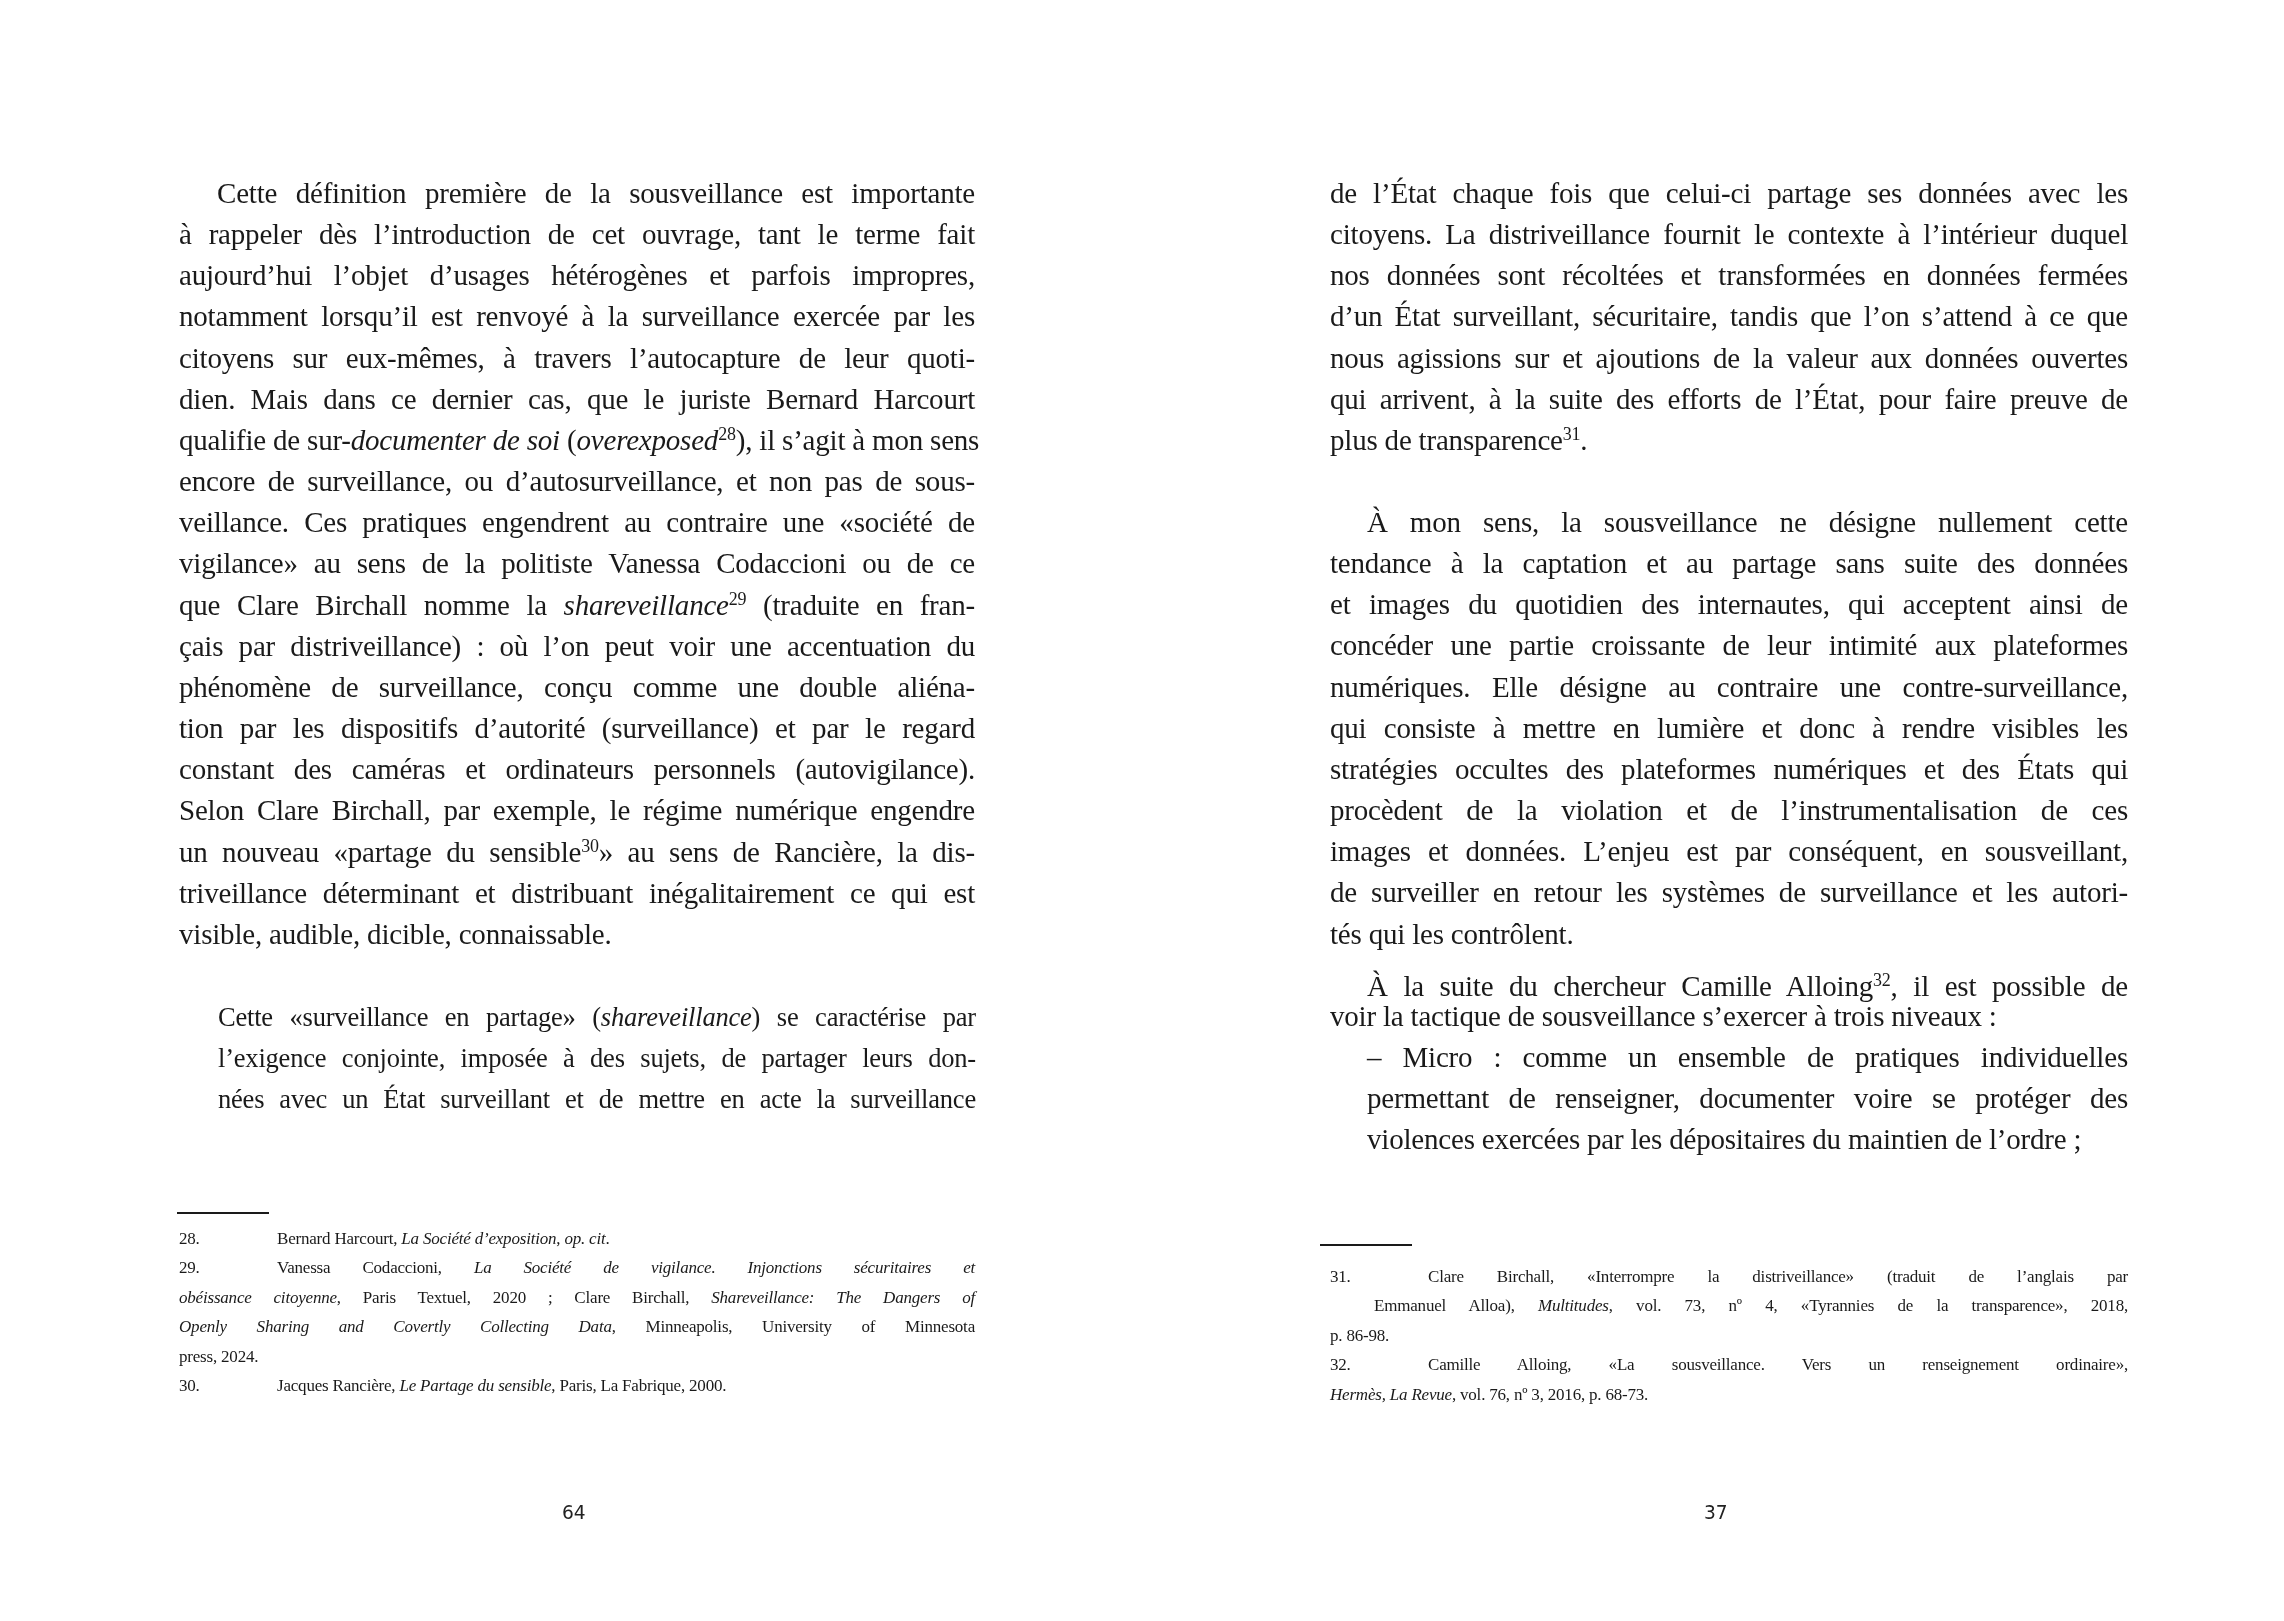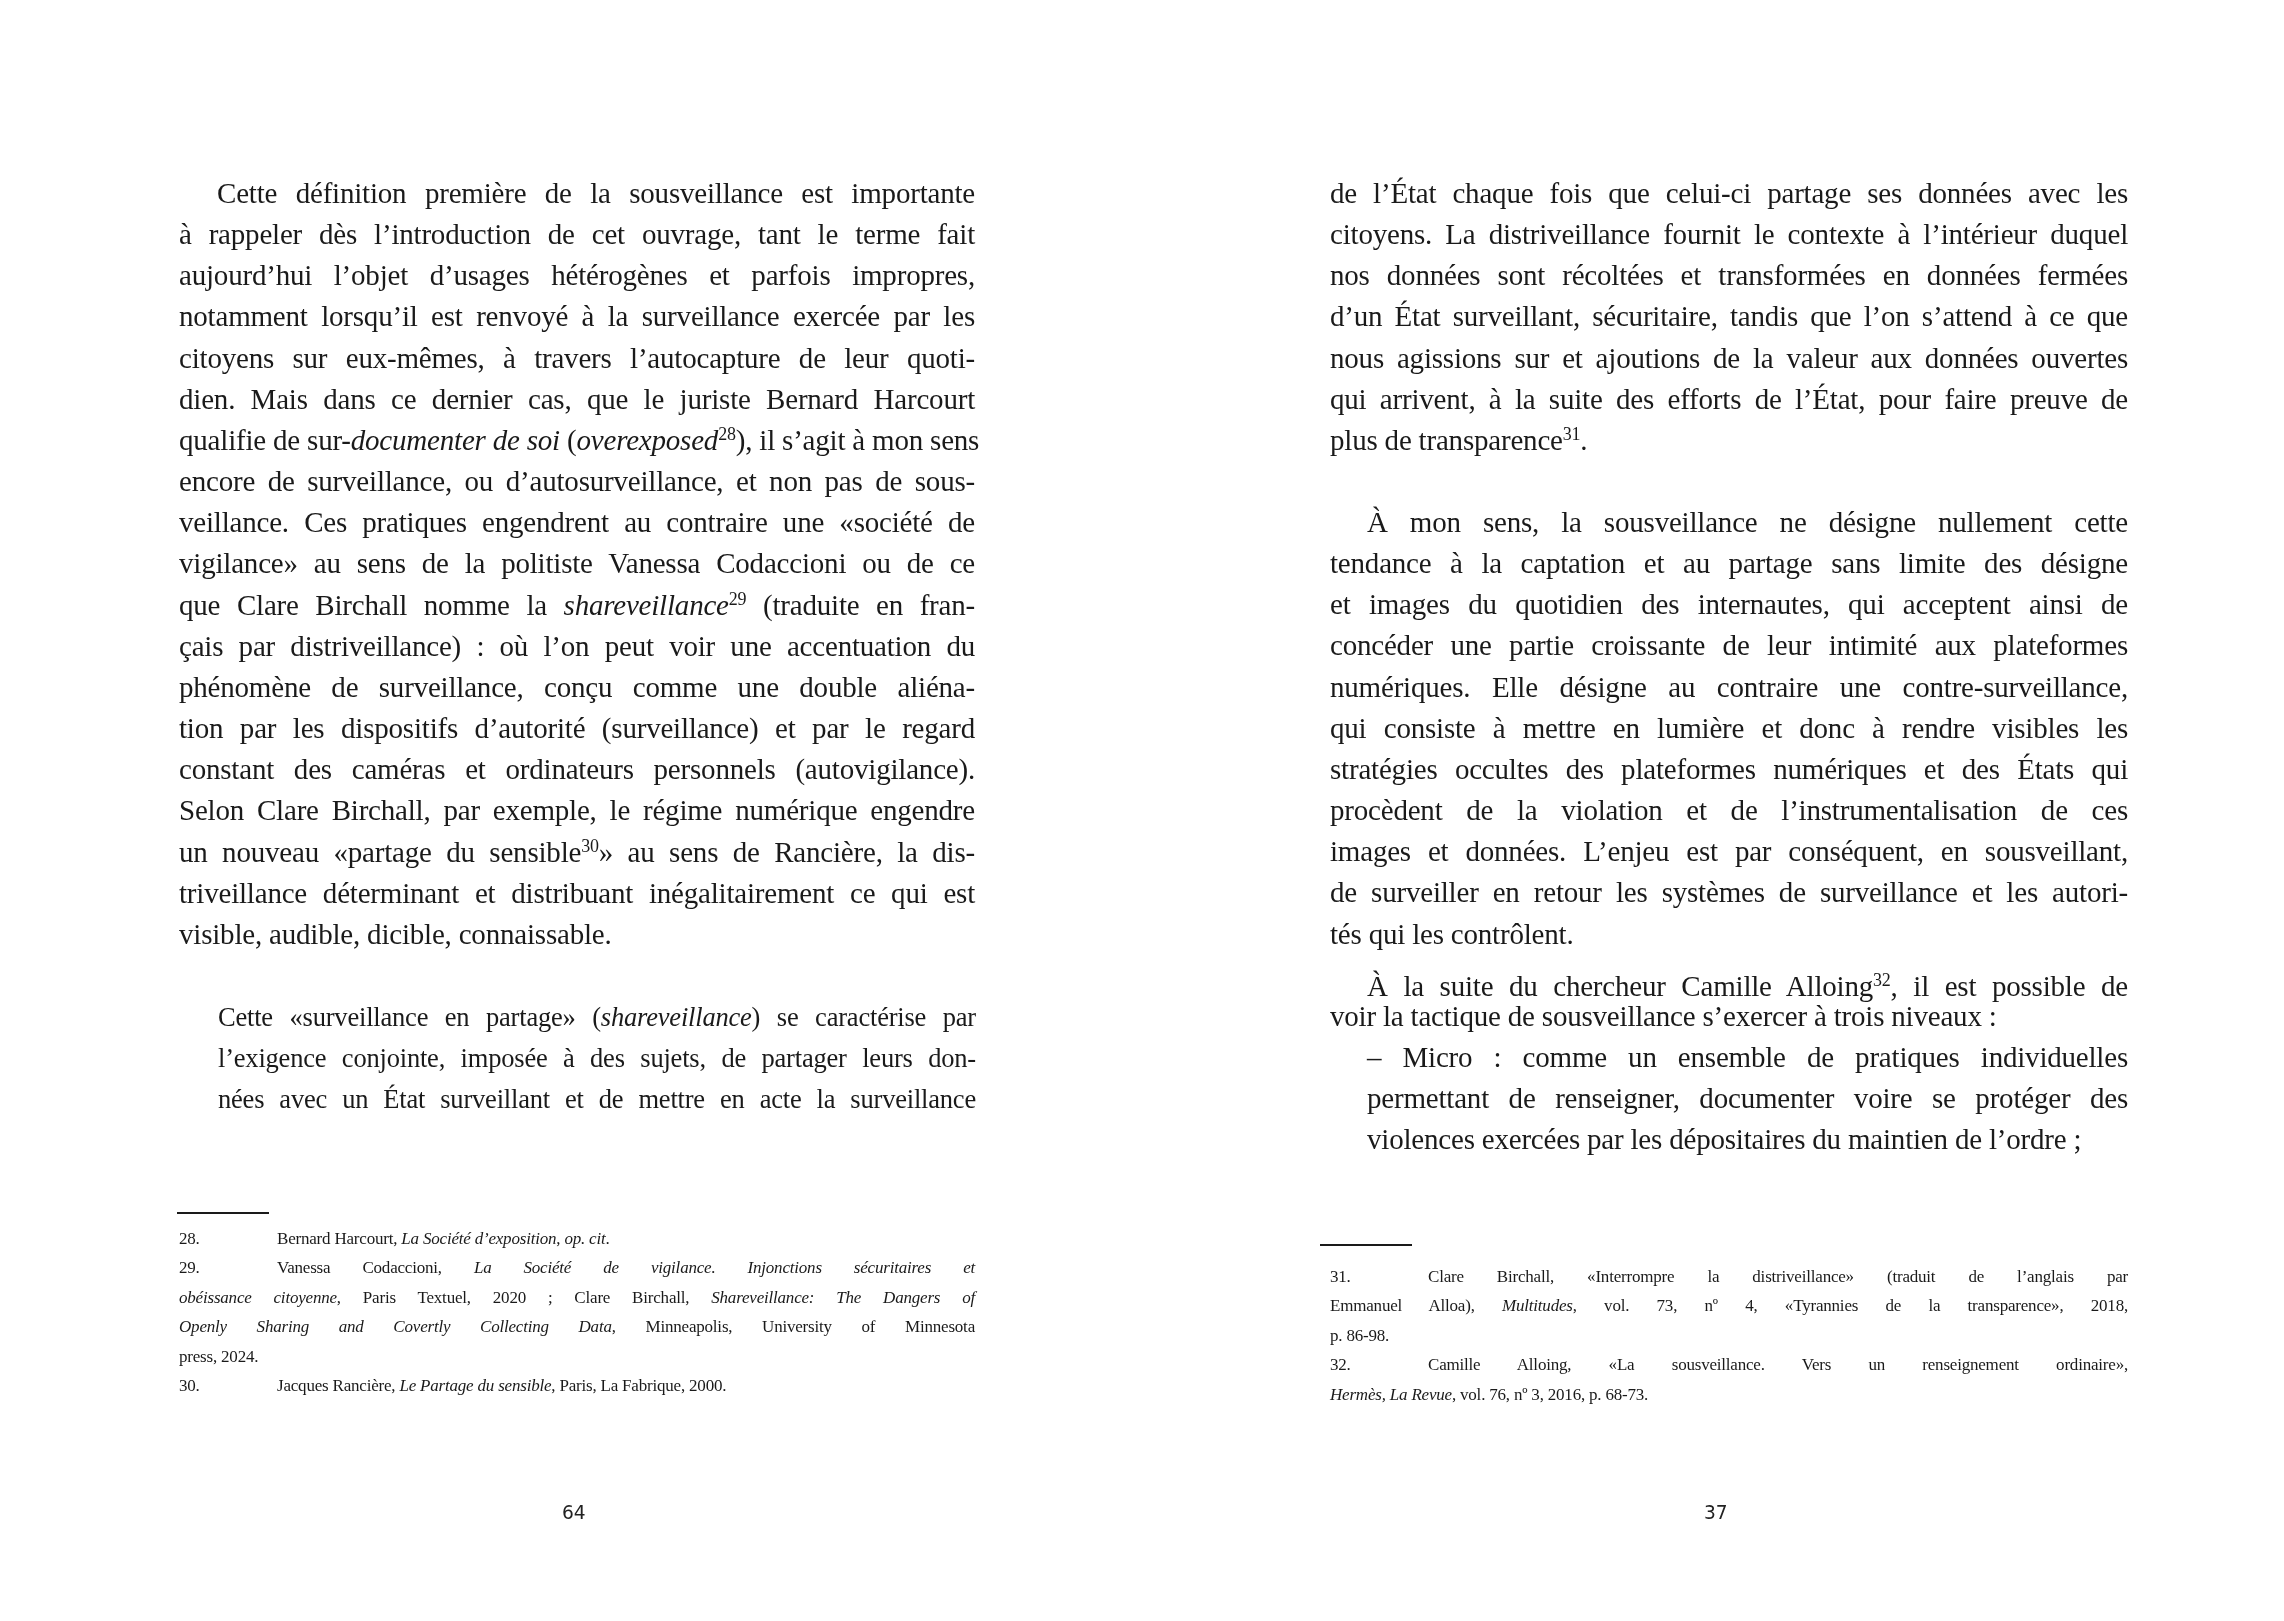--- a/index.html
+++ b/index.html
@@ -67,21 +67,21 @@
       <div class="line" style="top: 0px;">de l’État chaque fois que celui-ci partage ses données avec les</div>
       <div class="line" style="top: 41px;">citoyens. La distriveillance fournit le contexte à l’intérieur duquel</div>
       <div class="line" style="top: 82px;">nos données sont récoltées et transformées en données fermées</div>
       <div class="line" style="top: 123px;">d’un État surveillant, sécuritaire, tandis que l’on s’attend à ce que</div>
       <div class="line" style="top: 165px;">nous agissions sur et ajoutions de la valeur aux données ouvertes</div>
       <div class="line" style="top: 206px;">qui arrivent, à la suite des efforts de l’État, pour faire preuve de</div>
       <div class="line last" style="top: 247px;">plus de transparence<sup>31</sup>.</div>
     </div>
   <div class="block" id="r-p2" style="left:187px; top:502px; width:798px;">
       <div class="line" style="top: 0px; padding-left: 37px; left: 0px;">À mon sens, la sousveillance ne désigne nullement cette</div>
-      <div class="line" style="top: 41px;">tendance à la captation et au partage sans limite des désigne</div>
+      <div class="line" style="top: 41px;">tendance à la captation et au partage sans suite des données</div>
       <div class="line" style="top: 82px;">et images du quotidien des internautes, qui acceptent ainsi de</div>
       <div class="line" style="top: 123px;">concéder une partie croissante de leur intimité aux plateformes</div>
       <div class="line" style="top: 165px;">numériques. Elle désigne au contraire une contre-surveillance,</div>
       <div class="line" style="top: 206px;">qui consiste à mettre en lumière et donc à rendre visibles les</div>
       <div class="line" style="top: 247px;">stratégies occultes des plateformes numériques et des États qui</div>
       <div class="line" style="top: 288px;">procèdent de la violation et de l’instrumentalisation de ces</div>
       <div class="line" style="top: 329px;">images et données. L’enjeu est par conséquent, en sousveillant,</div>
       <div class="line" style="top: 370px;">de surveiller en retour les systèmes de surveillance et les autori-</div>
       <div class="line last" style="top: 412px;">tés qui les contrôlent.</div>
     </div>
@@ -90,20 +90,20 @@
       <div class="line last" style="top: 41px;">voir la tactique de sousveillance s’exercer à trois niveaux :</div>
     </div>
   <div class="block" id="r-list" style="left:224px; top:1037px; width:761px;">
       <div class="line" style="top: 0px;">– Micro : comme un ensemble de pratiques individuelles</div>
       <div class="line" style="top: 41px;">permettant de renseigner, documenter voire se protéger des</div>
       <div class="line last" style="top: 82px;">violences exercées par les dépositaires du maintien de l’ordre ;</div>
     </div>
   <div class="rule" style="left:177px; top:1244px; width:92px;"></div>
   <div class="block fn" id="r-fn" style="left:187px; top:1262px; width:798px;">
       <div class="line" style="top: 0px;"><span class="fn-num">31.</span><span>Clare Birchall, «Interrompre la distriveillance» (traduit de l’anglais par</span></div>
-      <div class="line" style="top: 29px;">Emmanuel Alloa), <em>Multitudes</em>, vol. 73, nº 4, «Tyrannies de la transparence», 2018,</div>
+      <div class="line" style="top: 29px; margin-left: 44px;">Emmanuel Alloa), <em>Multitudes</em>, vol. 73, nº 4, «Tyrannies de la transparence», 2018,</div>
       <div class="line last" style="top: 59px;">p. 86-98.</div>
       <div class="line" style="top: 88px;"><span class="fn-num">32.</span><span>Camille Alloing, «La sousveillance. Vers un renseignement ordinaire»,</span></div>
       <div class="line last" style="top: 118px;"><em>Hermès, La Revue</em>, vol. 76, nº 3, 2016, p. 68-73.</div>
     </div>
   <div class="pagenum" style="left:561px;">37</div>
 </div>
 
 
 </body></html>

